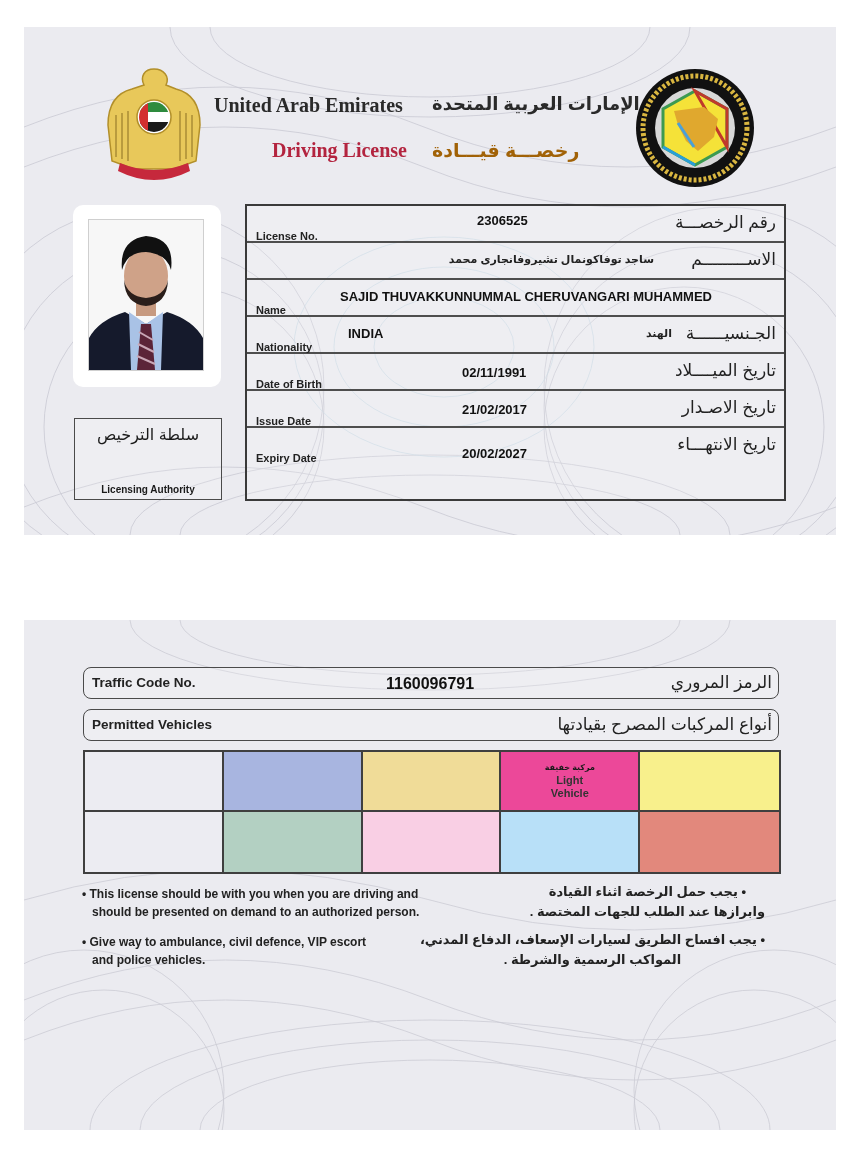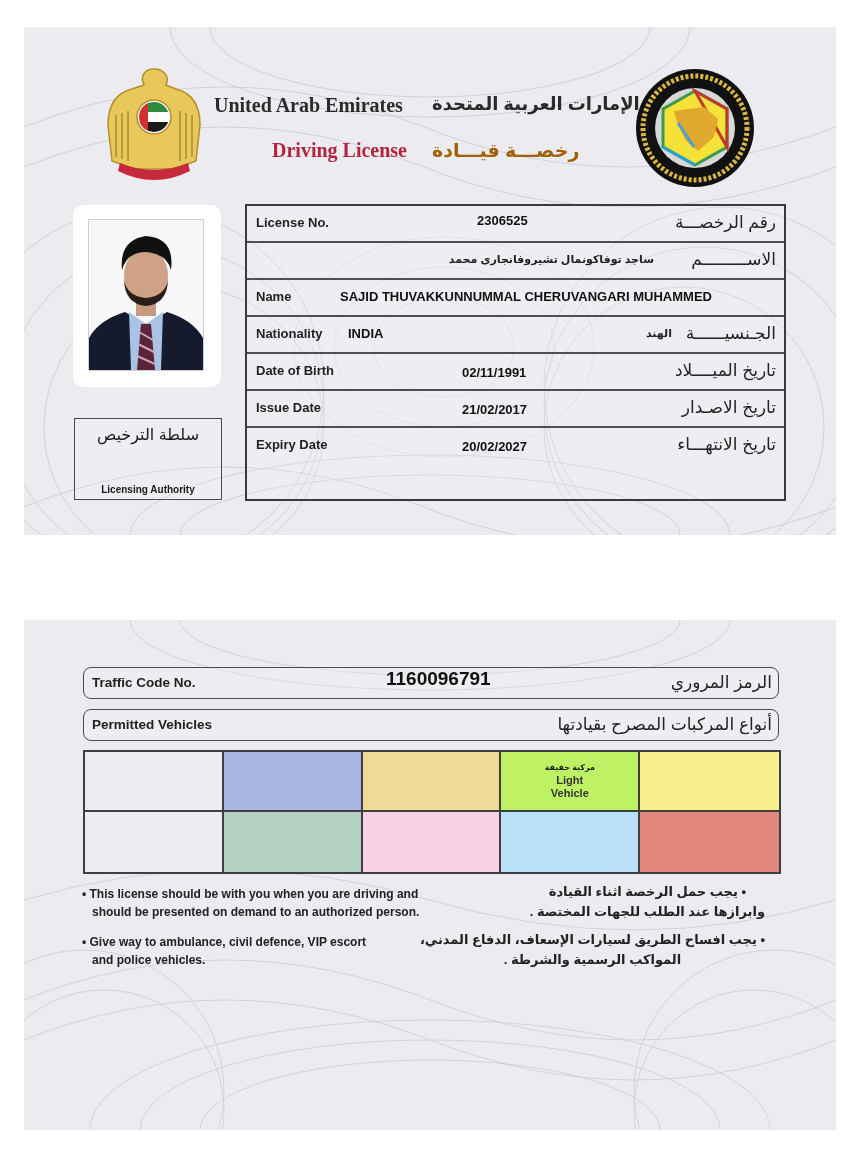--- a/index.html
+++ b/index.html
@@ -31,30 +31,30 @@
   .authority-box { position:absolute; left:50px; top:391px; width:146px; height:80px;
                    border:1.5px solid #4a4a4a; background:rgba(255,255,255,0.15); }
   .authority-ar { position:absolute; top:6px; left:0; right:0; text-align:center; font-size:16px; direction:rtl; }
   .authority-en { position:absolute; bottom:4px; left:0; right:0; text-align:center; font-size:10px; font-weight:bold; }
 
   
   .details { position:absolute; left:221px; top:177px; width:537px; height:293px;
              border:2px solid #3a3a3a; background:rgba(255,255,255,0.18); }
   .row { position:absolute; left:0; right:0; height:35px; border-bottom:2px solid #4e4e4e; }
   .row:last-child { border-bottom:none; }
-  .lbl { position:absolute; left:9px; top:9px; font-size:13px; font-weight:bold; color:#222; }
+  .lbl { position:absolute; left:9px; top:24px; font-size:11px; font-weight:bold; color:#222; }
   .val { position:absolute; top:9px; font-size:13px; font-weight:bold; color:#111; }
   .ar-lbl { position:absolute; right:8px; top:6px; font-size:17px; color:#222; direction:rtl; }
   .ar-val { position:absolute; top:9px; font-size:11px; font-weight:bold; direction:rtl; color:#222; }
 
   
   .pill { position:absolute; left:59px; width:694px; height:30px; border:1.5px solid #4a4a4a;
           border-radius:8px; background:rgba(255,255,255,0.18); }
   .pill .lbl { top:7px; left:8px; font-size:13.5px; }
-  .pill .val { top:0; font-size:19px; }
+  .pill .val { top:7px; font-size:16px; }
   .pill .ar-lbl { top:4px; right:6px; font-size:17px; }
 
   .vehicle-grid { position:absolute; left:59px; top:130px; width:694px; height:120px;
                   border:2px solid #3f3f3f; display:grid;
                   grid-template-columns:repeat(5, 1fr); grid-template-rows:1fr 1fr; }
   .cell { border-right:2px solid #3f3f3f; border-bottom:2px solid #3f3f3f; position:relative;
           display:flex; flex-direction:column; align-items:center; justify-content:center; }
   .cell:nth-child(5n) { border-right:none; }
   .cell:nth-child(n+6) { border-bottom:none; }
   .cell .cell-ar { font-size:8px; font-weight:bold; direction:rtl; margin-bottom:2px; }
@@ -180,21 +180,21 @@
       <span class="val" style="left:215px;top:11px">02/11/1991</span>
       <span class="ar-lbl">تاريخ الميــــلاد</span>
     </div>
     <div class="row" style="top:185px">
       <span class="lbl">Issue Date</span>
       <span class="val" style="left:215px;top:11px">21/02/2017</span>
       <span class="ar-lbl">تاريخ الاصـدار</span>
     </div>
     <div class="row" style="top:222px">
       <span class="lbl">Expiry Date</span>
-      <span class="val" style="left:215px;top:11px">20/02/2027</span>
+      <span class="val" style="left:215px;top:18px">20/02/2027</span>
       <span class="ar-lbl">تاريخ الانتهـــاء</span>
     </div>
   </div>
 </div>
 
 <div class="card back">
   <svg class="guilloche" viewBox="0 0 812 510" preserveAspectRatio="none">
     <g fill="none" stroke="#cbcbd4" stroke-width="0.8">
       <ellipse cx="406" cy="0" rx="300" ry="70"></ellipse>
         <ellipse cx="406" cy="0" rx="250" ry="55"></ellipse>
@@ -219,21 +219,21 @@
 
   <div class="pill" style="top:89px">
     <span class="lbl">Permitted Vehicles</span>
     <span class="ar-lbl">أنواع المركبات المصرح بقيادتها</span>
   </div>
 
   <div class="vehicle-grid" id="vehicle-grid">
       <div class="cell" style="background: rgb(236, 236, 242);"></div>
       <div class="cell" style="background: rgb(168, 181, 224);"></div>
       <div class="cell" style="background: rgb(240, 220, 152);"></div>
-      <div class="cell" style="background: #bef264;">
+      <div class="cell" style="background: #ec4899;">
         <div class="cell-ar">مركبة خفيفة</div>
         <div class="cell-en">Light<br>Vehicle</div>
       </div>
       <div class="cell" style="background: rgb(248, 240, 140);"></div>
       <div class="cell" style="background: rgb(236, 236, 242);"></div>
       <div class="cell" style="background: rgb(179, 208, 194);"></div>
       <div class="cell" style="background: rgb(249, 207, 228);"></div>
       <div class="cell" style="background: rgb(184, 224, 248);"></div>
       <div class="cell" style="background: rgb(226, 136, 124);"></div>
     </div>

